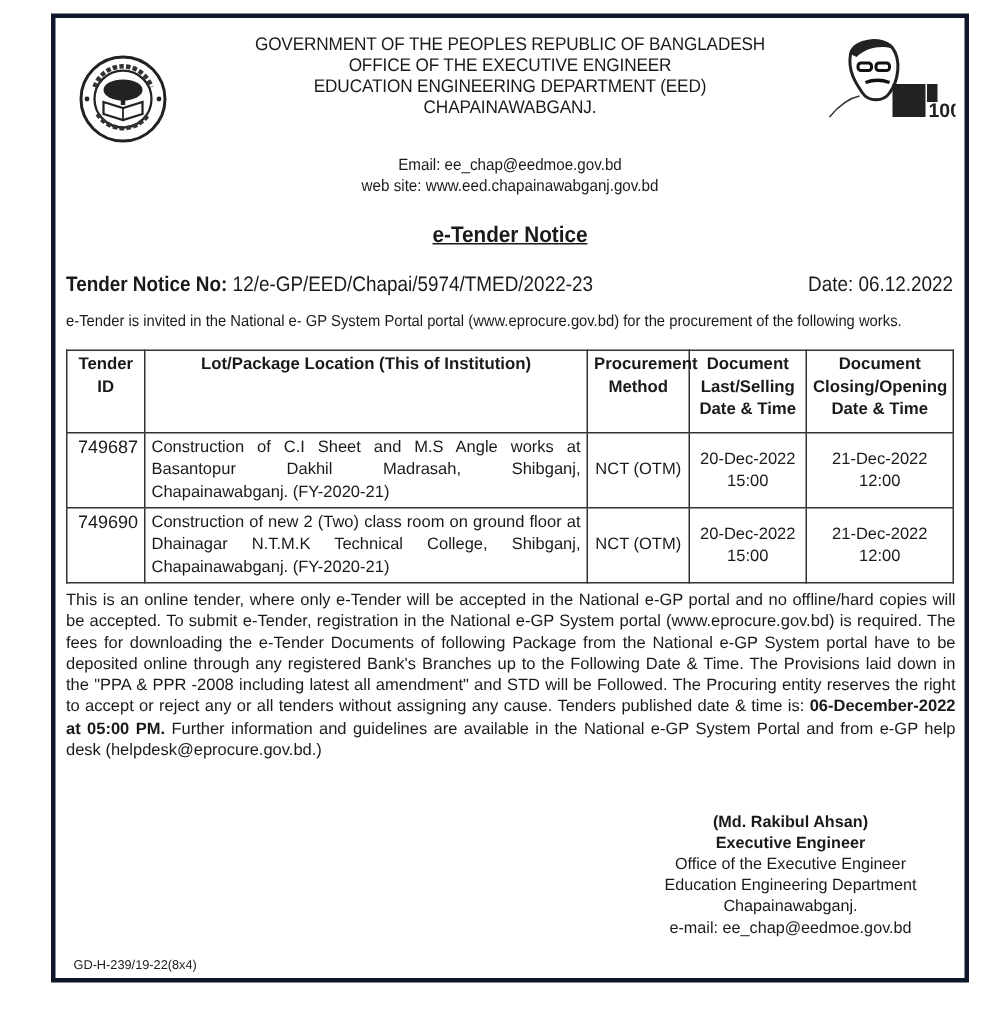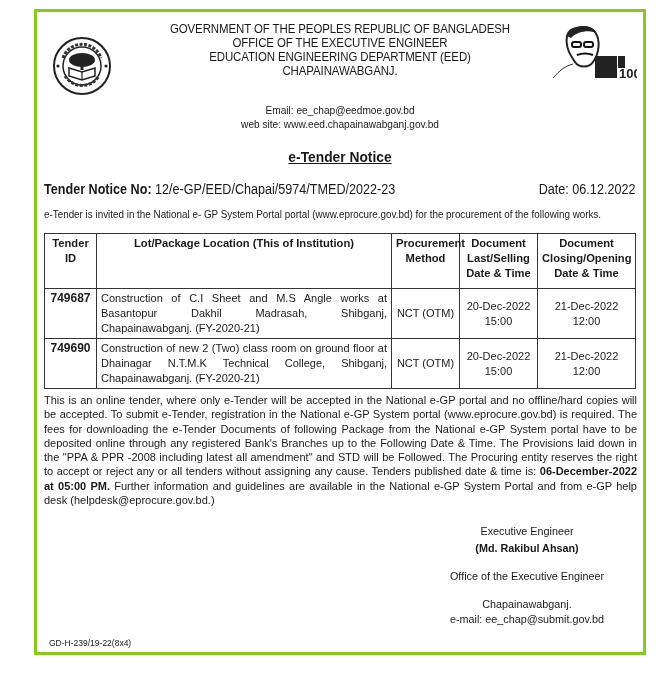--- a/index.html
+++ b/index.html
@@ -1,35 +1,35 @@
 <!DOCTYPE html>
 <html><head>
 <meta charset="utf-8">
 <style>
   html, body { margin: 0; padding: 0; background: #ffffff; }
   body { width: 658px; height: 684px; position: relative; overflow: hidden;
          font-family: "Liberation Sans", sans-serif; color: #1a1a1a; }
   .frame { position: absolute; left: 34px; top: 9px; width: 606px; height: 640px;
-           border: 3px solid #84cc16; box-sizing: content-box; }
+           border: 3px solid #0f172a; box-sizing: content-box; }
   .hdr { position: absolute; left: 0; width: 100%; text-align: center; font-size: 12.2px; line-height: 14px;
          letter-spacing: -0.1px; transform: scaleX(0.94); transform-origin: center; }
   .hdr-line { display: block; }
   .contact { position: absolute; left: 0; width: 100%; text-align: center; font-size: 11px; line-height: 14px;
              transform: scaleX(0.92); transform-origin: center; }
   .title { position: absolute; left: 0; width: 100%; text-align: center; top: 136px; font-size: 15px;
            font-weight: bold; text-decoration: underline; transform: scaleX(0.92); }
   .notice-no { position: absolute; left: 7px; top: 169px; font-size: 14px; transform: scaleX(0.9); transform-origin: left; white-space: nowrap; }
   .notice-no b { font-weight: bold; }
   .date { position: absolute; right: 8px; top: 169px; font-size: 14px; transform: scaleX(0.9); transform-origin: right; white-space: nowrap; }
   .intro { position: absolute; left: 7px; top: 196px; font-size: 10.6px; white-space: nowrap; transform: scaleX(0.93); transform-origin: left; }
   table.t { position: absolute; left: 7px; top: 221px; width: 591px; border-collapse: collapse; font-size: 11px;
             table-layout: fixed; }
   table.t th, table.t td { border: 1px solid #333; padding: 2px 4px; vertical-align: top; line-height: 15px; }
   table.t th { font-weight: bold; font-size: 11.2px; height: 50px; }
-  table.t td.id { font-weight: bold; font-size: 12px; text-align: center; }
+  table.t td.id { font-weight: normal; font-size: 12px; text-align: right; }
   table.t td.desc { text-align: justify; text-align-last: left; }
   table.t td.c { text-align: center; vertical-align: middle; }
   .body-text { position: absolute; left: 7px; top: 381px; width: 593px; font-size: 11px; line-height: 14.3px;
                text-align: justify; }
   .body-text b { font-weight: bold; }
   .sig { position: absolute; left: 380px; width: 220px; text-align: center; font-size: 10.8px; line-height: 14.5px; }
   .sd { position: absolute; left: 380px; width: 220px; text-align: center; top: 497px; font-size: 21px; font-style: italic; font-weight: bold; }
   .ref { position: absolute; left: 12px; top: 626px; font-size: 8.5px; }
   .logo-left { position: absolute; left: 15px; top: 24px; width: 60px; height: 60px; }
   .logo-right { position: absolute; left: 512px; top: 10px; width: 88px; height: 64px; }
@@ -128,19 +128,20 @@
           <div>21-Dec-2022</div>
           <div>12:00</div>
         </td>
       </tr>
     </tbody>
   </table>
 
   <div class="body-text"><span>This is an online tender, where only e-Tender will be accepted in the National e-GP portal and no offline/hard copies will be accepted.  To submit e-Tender, registration in the National e-GP System portal (www.eprocure.gov.bd) is required. The fees for downloading the e-Tender Documents of following Package from the National e-GP System portal have to be deposited online through any registered Bank's Branches up to the Following Date &amp; Time. The Provisions laid down in the "PPA &amp; PPR -2008 including latest all amendment" and STD will be Followed. The Procuring entity reserves the right to accept or reject any or all tenders without assigning any cause. Tenders published date &amp; time is: </span><b>06-December-2022 at 05:00 PM.</b><span> Further information and guidelines are available in the National e-GP System Portal and from e-GP help desk (helpdesk@eprocure.gov.bd.)</span></div>
 
   <div class="sig" style="top:529px; font-weight:bold;">(Md. Rakibul Ahsan)</div>
-  <div class="sig" style="top:512px;">Executive Engineer</div>
+  <div class="sig" style="top:543px;font-weight:bold;">Executive Engineer</div>
   <div class="sig" style="top:557px;">Office of the Executive Engineer</div>
+  <div class="sig" style="top:571px;">Education Engineering Department</div>
   <div class="sig" style="top:585px;">Chapainawabganj.</div>
-  <div class="sig" style="top:600px;">e-mail: ee_chap@submit.gov.bd</div>
+  <div class="sig" style="top:600px;">e-mail: ee_chap@eedmoe.gov.bd</div>
 
   <div class="ref">GD-H-239/19-22(8x4)</div>
 </div>
 
 </body></html>

